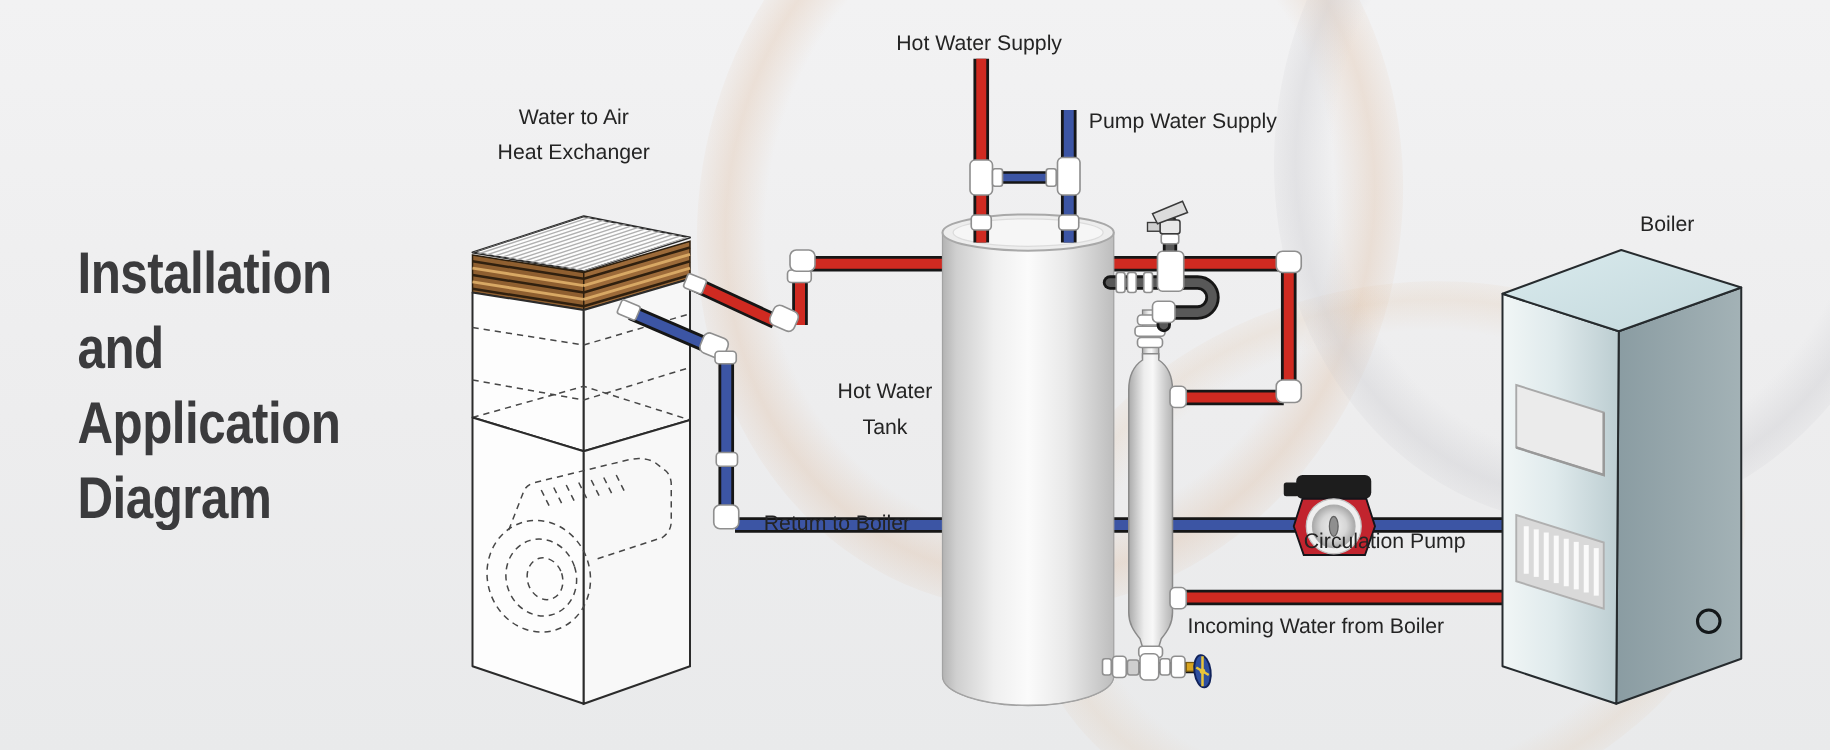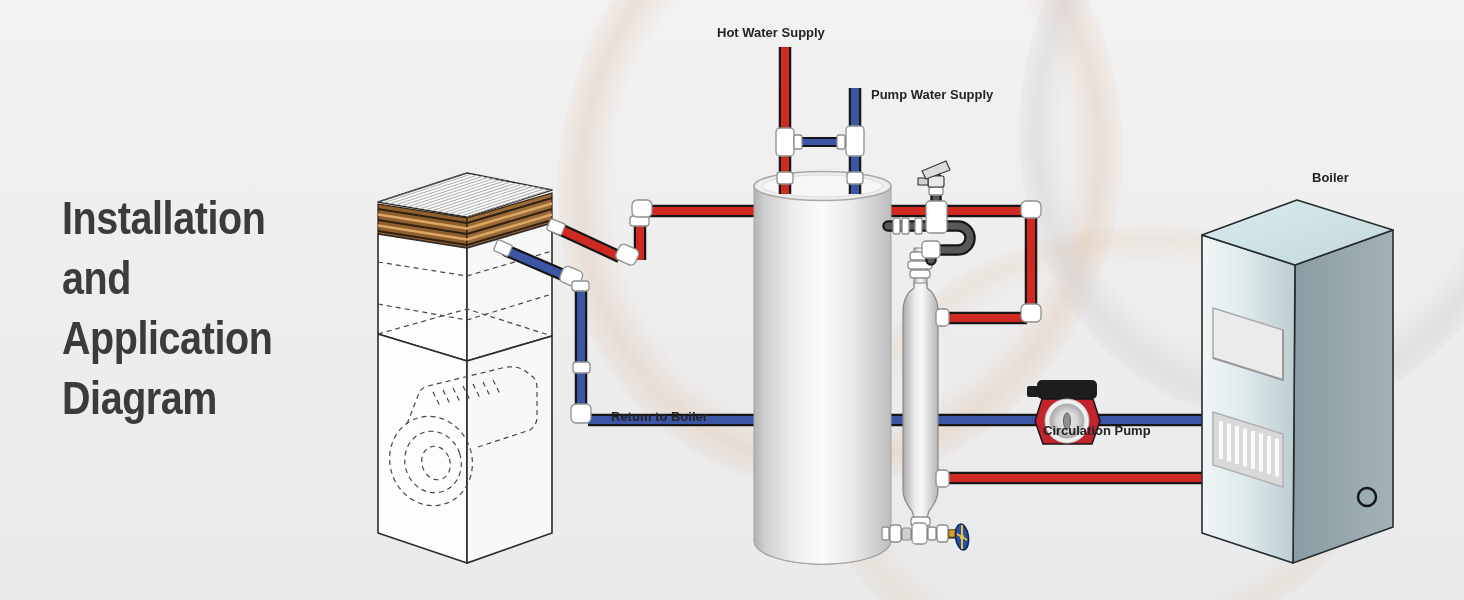--- a/index.html
+++ b/index.html
@@ -15,21 +15,21 @@
        background:radial-gradient(ellipse at center,rgba(0,0,0,0) 57%,rgba(214,162,118,0.22) 65%,rgba(0,0,0,0) 73%);}
   .sw2{left:820px;top:230px;width:580px;height:430px;transform:rotate(-14deg);
        background:radial-gradient(ellipse at center,rgba(0,0,0,0) 58%,rgba(219,176,132,0.16) 66%,rgba(0,0,0,0) 74%);}
   .sw3{left:1020px;top:-180px;width:520px;height:600px;transform:rotate(8deg);
        background:radial-gradient(ellipse at center,rgba(0,0,0,0) 58%,rgba(200,200,205,0.35) 66%,rgba(0,0,0,0) 74%);}
   
   .title{position:absolute;left:62px;top:188px;color:#3b3b3d;font-weight:bold;
          font-size:47px;line-height:60px;transform:scaleX(0.84);transform-origin:left top;
          letter-spacing:-0.5px;}
   
-  .label{position:absolute;font-size:13px;color:#242424;white-space:nowrap;font-weight:bold;}
+  .label{position:absolute;font-size:17px;color:#242424;white-space:nowrap;}
   .label.center{text-align:center;}
   svg{position:absolute;left:0;top:0;}
   
   .pol{stroke:#161616;fill:none;stroke-width:12.5;stroke-linecap:butt;stroke-linejoin:round;}
   .pol-t{stroke:#161616;fill:none;stroke-width:10;stroke-linecap:butt;}
   .pol-d{stroke:#161616;fill:none;stroke-width:11.5;stroke-linecap:round;stroke-linejoin:round;}
   .pol-s{stroke:#161616;fill:none;stroke-width:9;stroke-linecap:butt;}
   
   .pin{fill:none;stroke-width:8;stroke-linecap:butt;stroke-linejoin:round;}
   .pin-t{fill:none;stroke-width:6;stroke-linecap:butt;}
@@ -306,21 +306,30 @@
     </g>
   </svg>
 
   <div class="title">
     <div>Installation</div>
     <div>and</div>
     <div>Application</div>
     <div>Diagram</div>
   </div>
 
+  <div class="label center" style="left:366px;top:80px;width:186px;line-height:28px;">
+    <div>Water to Air</div>
+    <div>Heat Exchanger</div>
+  </div>
 
   <div class="label" style="left:717px;top:25px;">Hot Water Supply</div>
   <div class="label" style="left:871px;top:87px;">Pump Water Supply</div>
 
+  <div class="label center" style="left:648px;top:298px;width:120px;line-height:29px;">
+    <div>Hot Water</div>
+    <div>Tank</div>
+  </div>
 
   <div class="label" style="left:611px;top:393px;margin-top:16px;">Retum to Boiler</div>
   <div class="label" style="left:997px;top:423px;margin-left:46px;">Circulation Pump</div>
+  <div class="label" style="left:950px;top:491px;">Incoming Water from Boiler</div>
   <div class="label" style="left:1312px;top:170px;">Boiler</div>
 </div>
 
 </body></html>

